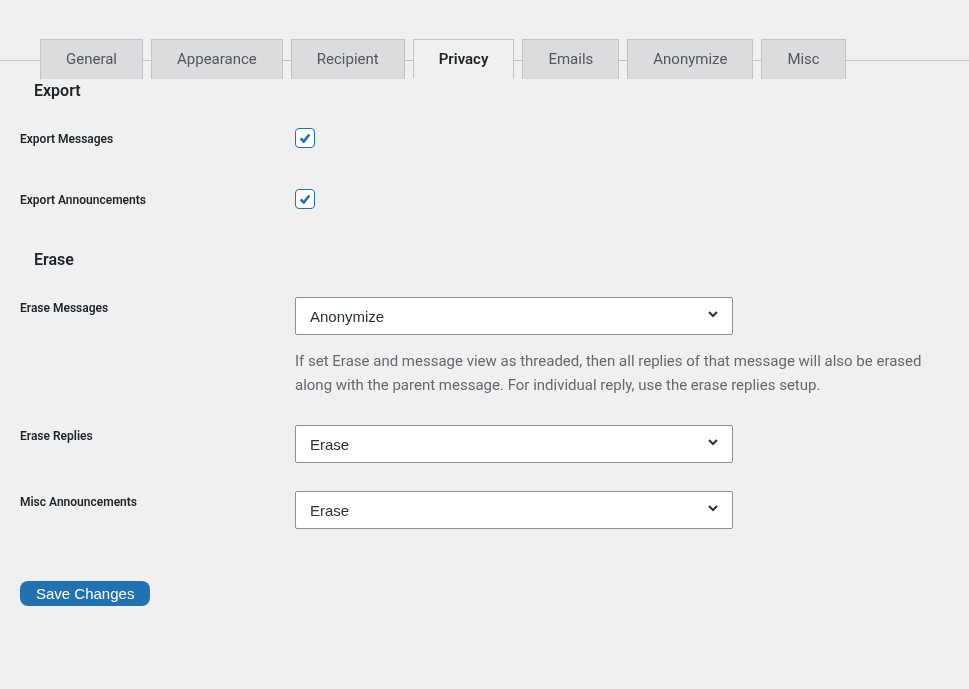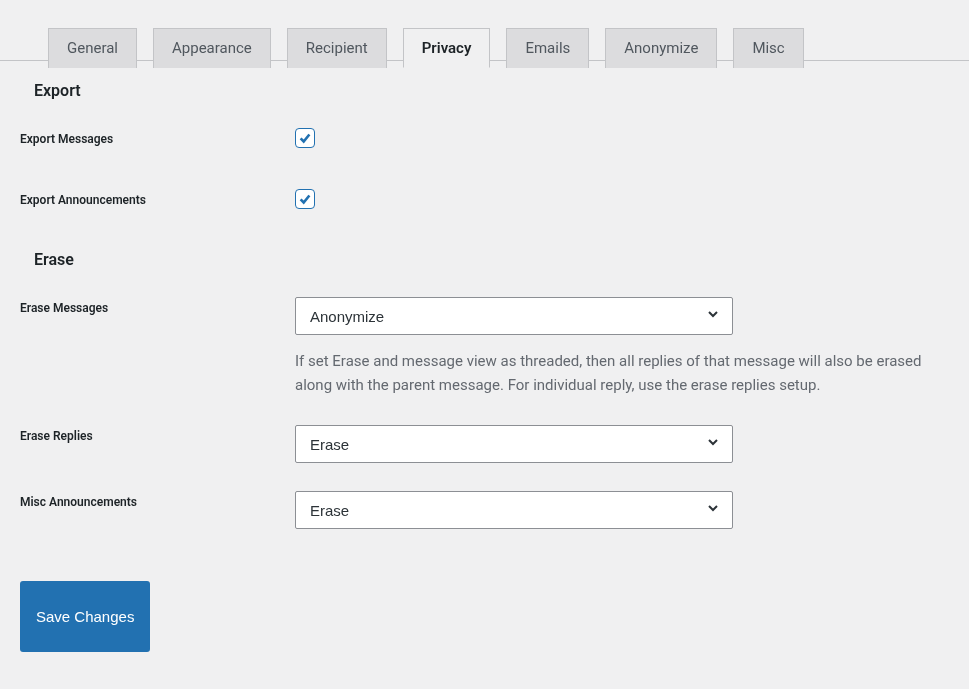--- a/index.html
+++ b/index.html
@@ -17,27 +17,26 @@
     .tabs {
       display: flex;
       gap: 8px;
       padding: 20px 0 0 40px;
       border-bottom: 1px solid #c3c4c7;
     }
     .tab {
       background: #dcdcde;
       border: 1px solid #c3c4c7;
       border-bottom: none;
-      padding: 10px 18px;
+      padding: 10px 25px;
       font-size: 15px;
       color: #50575e;
       cursor: pointer;
       position: relative;
-      top: 8px;
-      margin-left: 8px;
+      top: 19px;
     }
     .tab.active {
       background: #f0f0f1;
       color: #1d2327;
       font-weight: 600;
       border-bottom: 1px solid #f0f0f1;
     }
     .content {
       padding: 20px 20px 30px 20px;
     }
@@ -124,22 +123,22 @@
       max-width: 680px;
     }
     .section-spacer {
       margin-top: 10px;
       margin-bottom: 28px;
     }
     .save-button {
       background: #2271b1;
       color: #fff;
       border: none;
-      border-radius: 3px;
-      padding: 27px 16px;
+      border-radius: 8px;
+      padding: 4px 16px;
       font-size: 15px;
       cursor: pointer;
       margin-top: 24px;
     }
   </style>
 </head>
 <body>
 
 <div class="tabs">
   <div class="tab">General</div>

